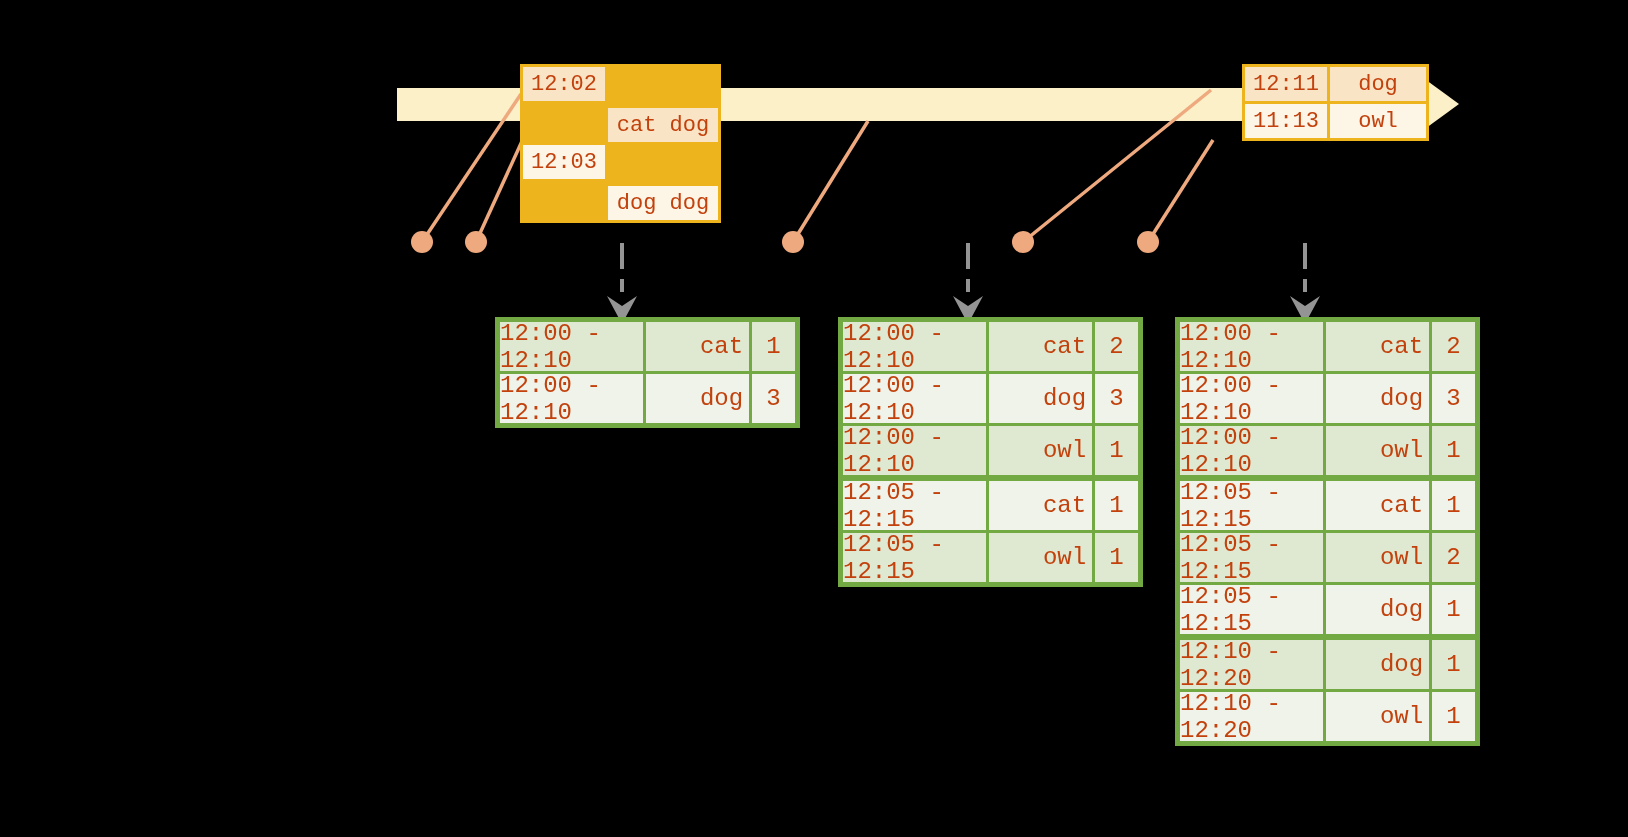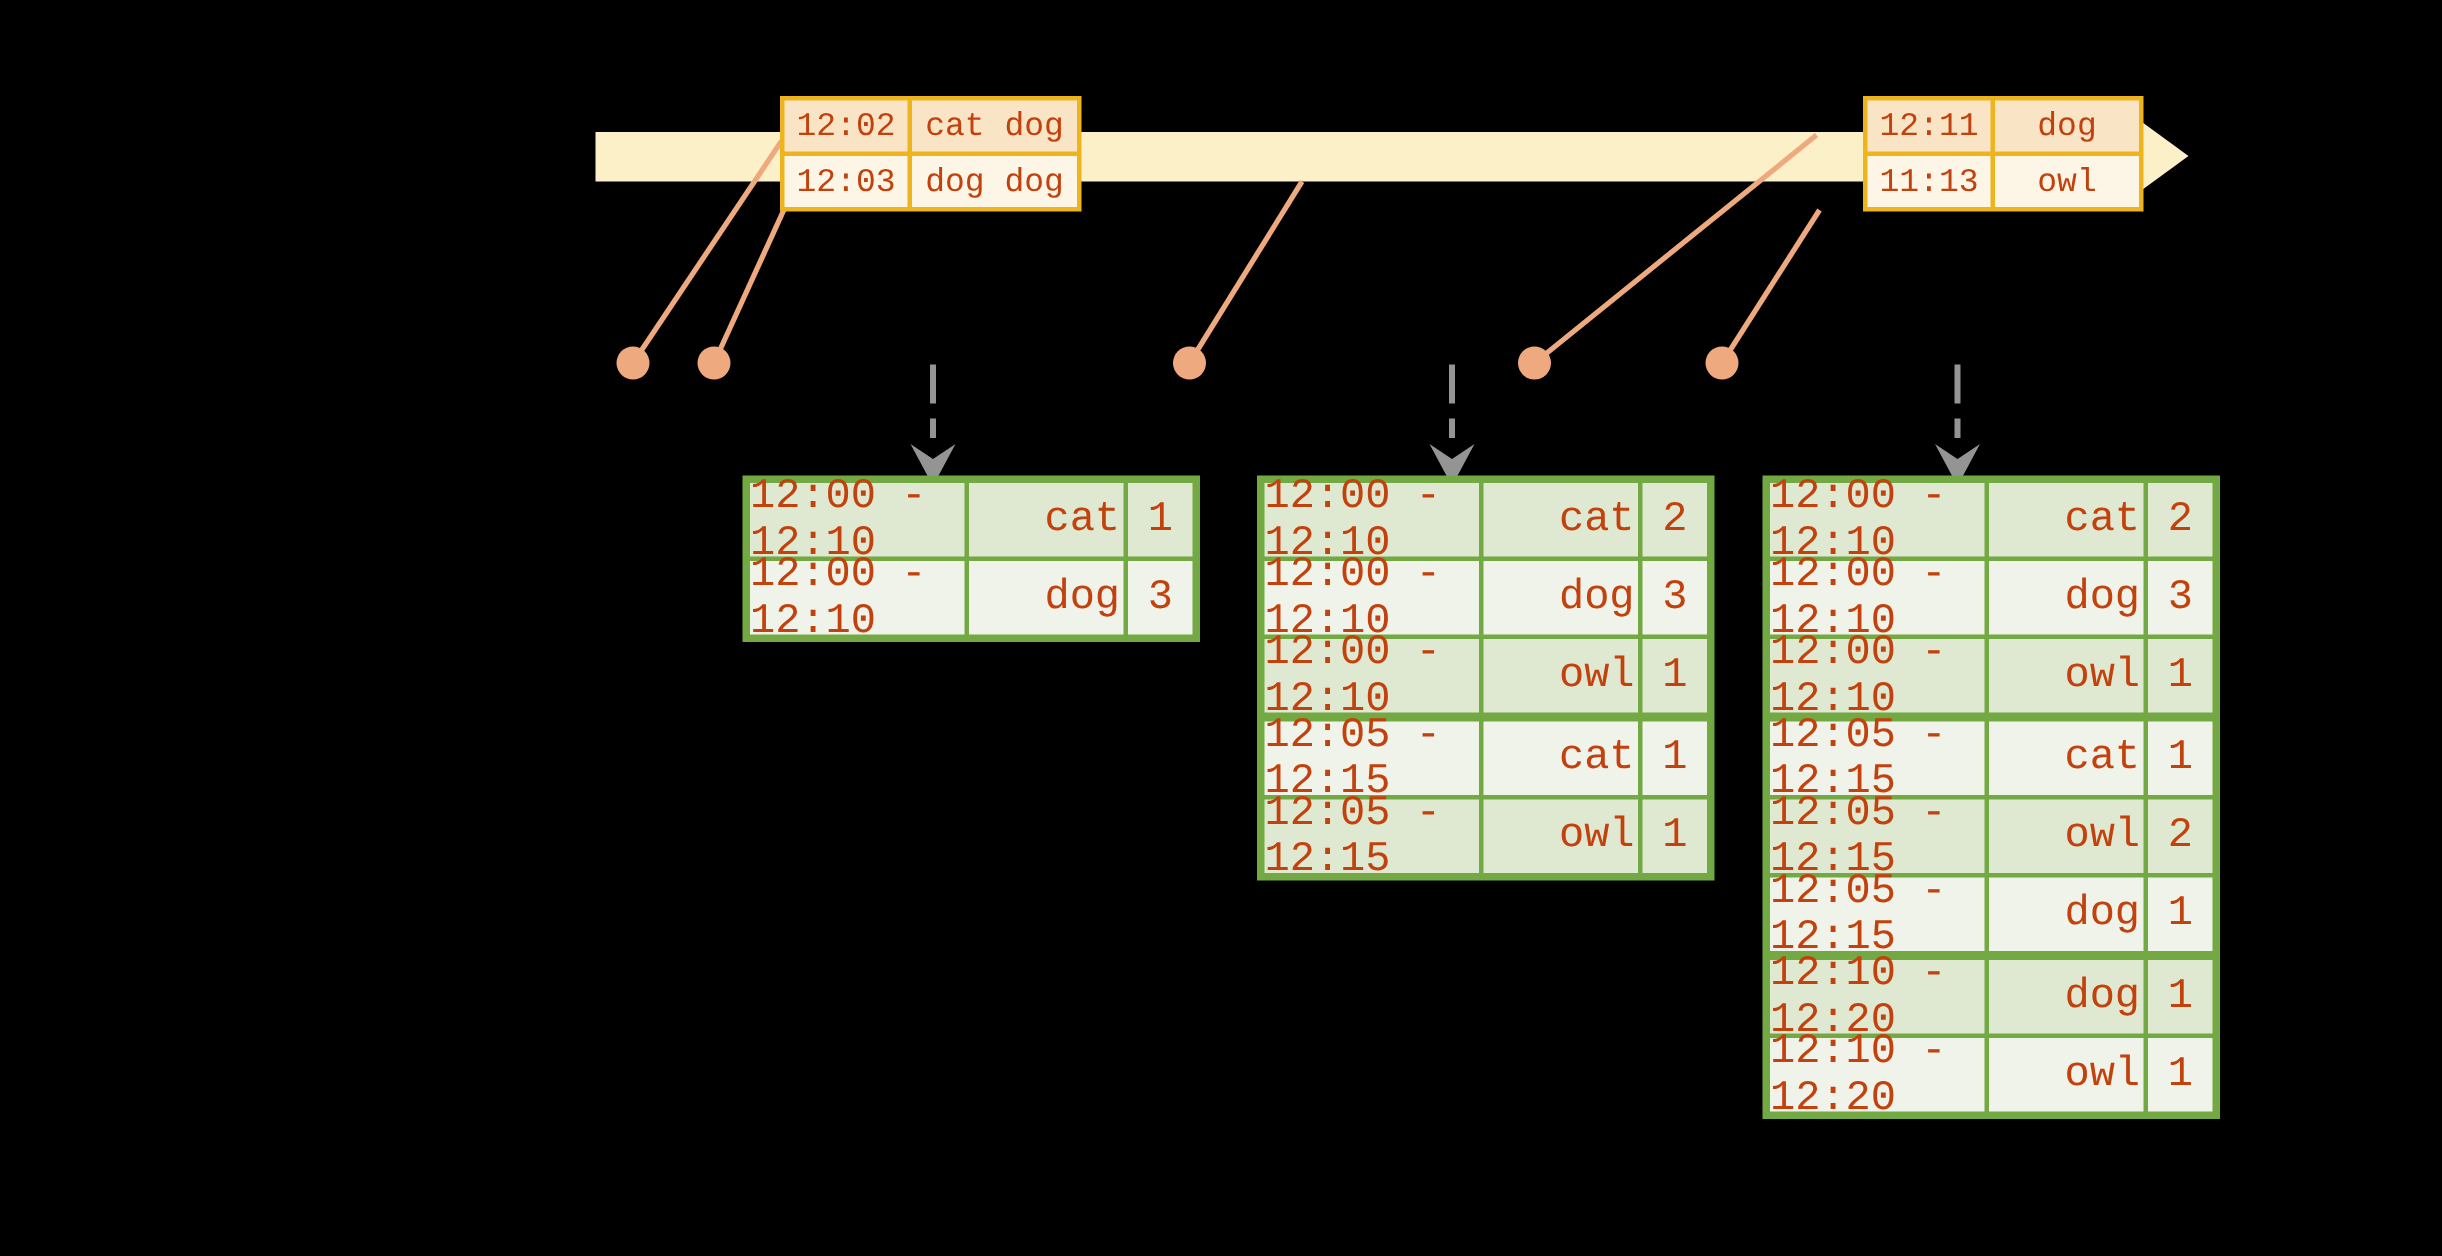--- a/index.html
+++ b/index.html
@@ -34,38 +34,38 @@
   .erow{display:flex;gap:3px;margin-top:3px;}
   .erow:first-child{margin-top:0;}
   .ecell{
     height:34px;display:flex;align-items:center;justify-content:center;
     font-size:22px;
   }
   .ecell.time{width:82px;}
   .erow.peach .ecell{background:#fae4c6;}
   .erow.cream .ecell{background:#fdf5e5;text-align:center;}
   #etable-1{left:520px;top:64px;}
-  #etable-1 .ecell.words{width:110px;}
+  #etable-1 .ecell.words{width:110px;margin-top:41px;}
   #etable-2{left:867px;top:83px;}
   #etable-2 .ecell.words{width:112px;}
   #etable-3{left:1210px;top:64px;margin-left:32px;}
   #etable-3 .ecell.words{width:96px;}
   
   .gtable{
     position:absolute;z-index:3;
     background:#73a942;
     padding:5px;
     display:flex;flex-direction:column;
   }
   .grow{display:flex;gap:3px;margin-top:3px;}
   .grow:first-child{margin-top:0;}
   .grow.group-start{margin-top:6px;}
   .gcell{
     height:49px;display:flex;align-items:center;justify-content:center;
-    font-size:28px;
+    font-size:24px;
   }
   .gcell.win{width:143px;}
   .gcell.word{width:55px;padding-left:48px;}
   .gcell.cnt{width:43px;}
   .grow.tint .gcell{background:#dfe9d2;}
   .grow.lite .gcell{background:#eff3ea;}
   #gtable-1{left:495px;top:317px;}
   #gtable-2{left:838px;top:317px;}
   #gtable-3{left:1175px;top:317px;}
 </style>

